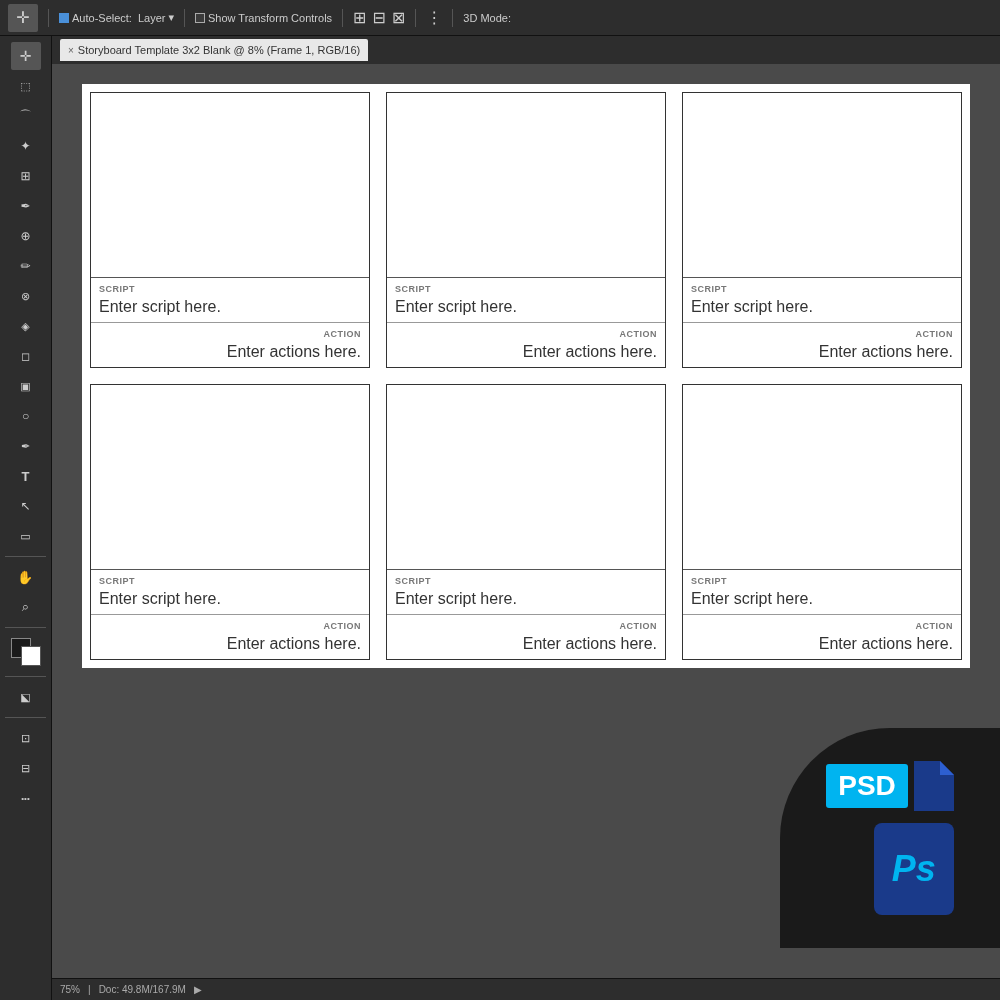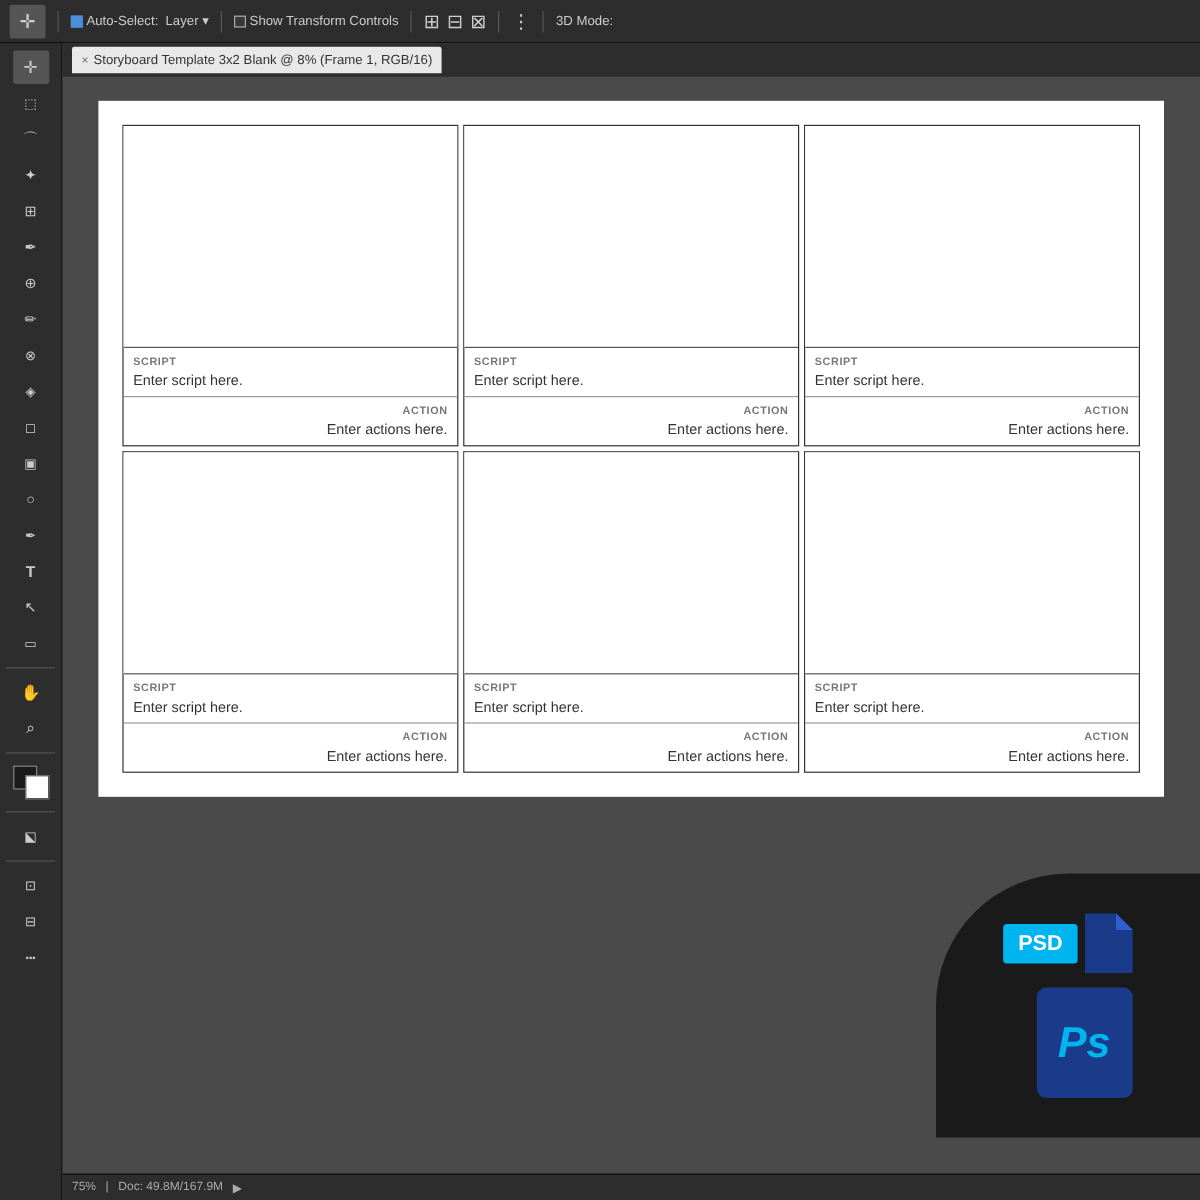--- a/index.html
+++ b/index.html
@@ -148,24 +148,24 @@
       flex: 1;
       overflow: auto;
       padding: 20px 30px;
       display: flex;
       justify-content: flex-start;
       align-items: flex-start;
     }
 
     .storyboard {
       background: white;
-      padding: 20px;
+      padding: 8px;
       display: grid;
       grid-template-columns: repeat(3, 1fr);
-      gap: 4px;
+      gap: 16px;
       width: 910px;
     }
 
     .sb-cell {
       border: 1px solid #333;
       display: flex;
       flex-direction: column;
       background: white;
     }
 
@@ -183,21 +183,21 @@
     }
     .sb-label {
       font-size: 9px;
       color: #777;
       font-weight: bold;
       letter-spacing: 0.5px;
       text-transform: uppercase;
       margin-bottom: 4px;
     }
     .sb-text {
-      font-size: 12px;
+      font-size: 16px;
       color: #333;
     }
 
     .sb-action {
       padding: 6px 8px;
       flex-shrink: 0;
       text-align: right;
     }
 
     
@@ -231,21 +231,21 @@
       flex-direction: column;
     }
     .psd-badge {
       display: flex;
       align-items: flex-end;
       gap: 4px;
     }
     .psd-text-box {
       background: #00b4f0;
       color: white;
-      font-size: 18px;
+      font-size: 28px;
       font-weight: bold;
       padding: 6px 12px;
       border-radius: 3px;
     }
     .psd-ps-icon {
       background: #1a3a8a;
       width: 80px;
       height: 92px;
       border-radius: 8px;
       display: flex;

